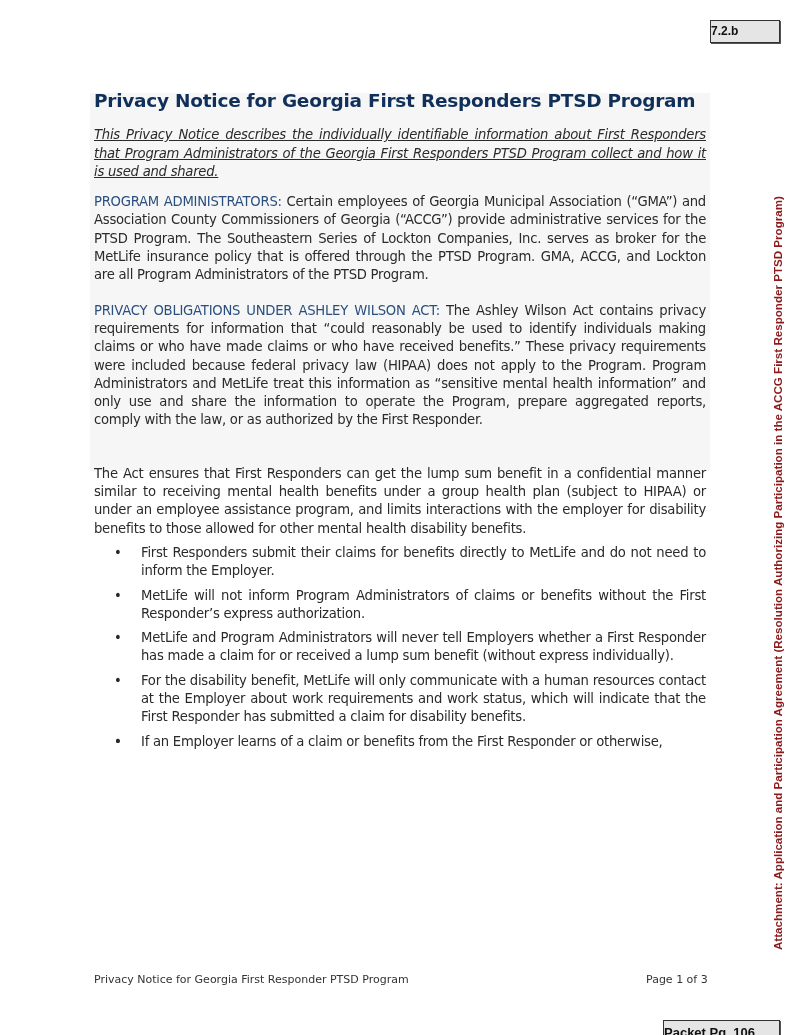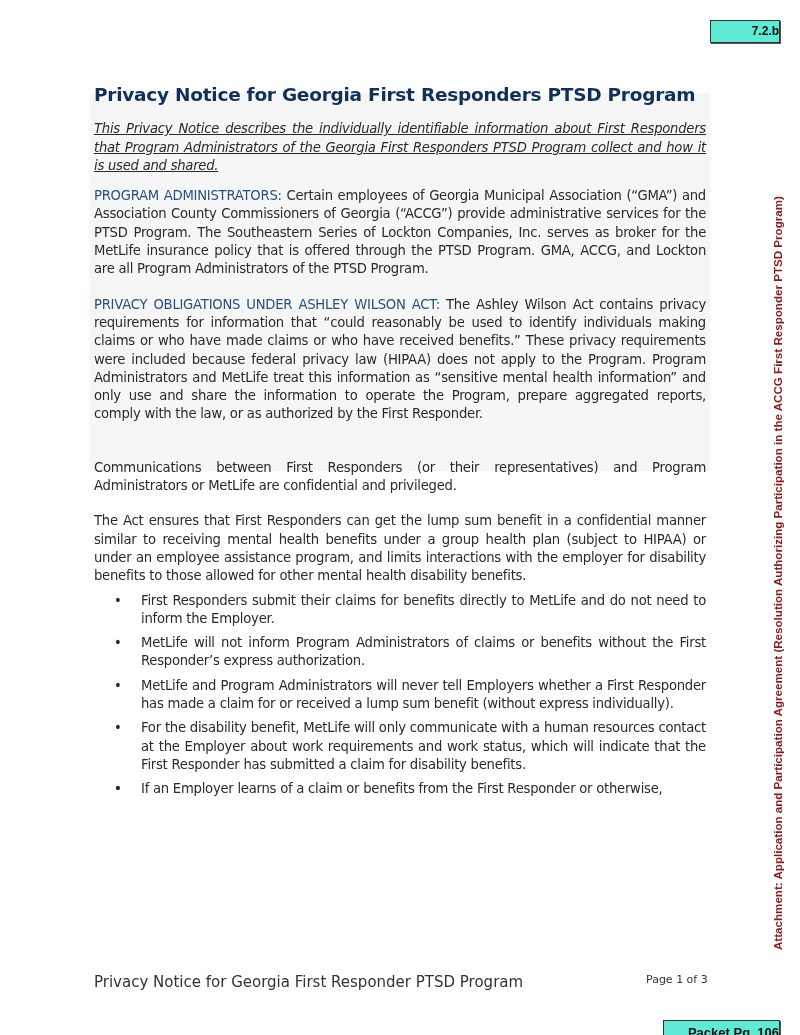--- a/index.html
+++ b/index.html
@@ -1,37 +1,37 @@
 <!DOCTYPE html>
 <html><head>
 <meta charset="utf-8">
 <style>
   html, body { margin: 0; padding: 0; background: #ffffff; }
   body { width: 800px; height: 1035px; position: relative; overflow: hidden;
          font-family: "Liberation Sans", sans-serif; color: #222; }
-  .stamp { position: absolute; border: 1.5px solid #333; background: #5eead4;
+  .stamp { position: absolute; border: 1.5px solid #333; background: #e5e5e5;
            font-family: "Liberation Sans", sans-serif; font-weight: bold; color: #111;
-           text-align: right; box-shadow: 1px 1px 0 #555; }
+           text-align: left; box-shadow: 1px 1px 0 #555; }
   .stamp-top { left: 710px; top: 20px; width: 68px; height: 21px; line-height: 21px; font-size: 12px; }
   .stamp-bottom { left: 663px; top: 1020px; width: 115px; height: 23px; line-height: 23px; font-size: 13px; }
   .side-label { position: absolute; left: 771px; top: 950px; transform-origin: left top;
                 transform: rotate(-90deg); white-space: nowrap; font-size: 11.6px;
                 font-weight: bold; color: #8b1a1a; font-family: "Liberation Sans", sans-serif; }
-  .content { position: absolute; left: 94px; top: 82px; width: 612px;
+  .content { position: absolute; left: 94px; top: 88px; width: 612px;
              font-family: "DejaVu Sans", sans-serif; font-size: 13.2px; line-height: 18.3px; color: #2a2a2a; }
   .shade { position: absolute; left: 90px; top: 93px; width: 620px; height: 378px; background: #f6f6f6; }
   .title { font-family: "DejaVu Sans", sans-serif; font-weight: bold; font-size: 18.5px;
            color: #10305a; margin: 4px 0 16px 0; letter-spacing: -0.2px; }
   .intro { font-style: italic; margin: 0 0 10px 0; text-decoration: underline; }
   p { margin: 12px 0 17px 0; text-align: justify; }
   .heading { color: #2a4f7f; }
   ul { margin: 0; padding: 0; list-style: none; }
   li { position: relative; padding-left: 47px; margin-bottom: 6px; text-align: justify; }
   li .bullet { position: absolute; left: 20px; top: 0; }
-  .footer-left { position: absolute; left: 94px; top: 973px; font-family: "DejaVu Sans", sans-serif; font-size: 15px; color: #333; }
+  .footer-left { position: absolute; left: 94px; top: 973px; font-family: "DejaVu Sans", sans-serif; font-size: 11px; color: #333; }
   .footer-right { position: absolute; left: 646px; top: 973px; font-family: "DejaVu Sans", sans-serif; font-size: 11px; color: #333; }
   .content, .title, li, p { letter-spacing: -0.25px; }
 </style>
 </head>
 <body>
 
 <div class="stamp stamp-top">7.2.b</div>
 
 <div class="side-label">Attachment: Application and Participation Agreement  (Resolution Authorizing Participation in the ACCG First Responder PTSD Program)</div>
 
@@ -40,21 +40,20 @@
 <div class="content">
   <div class="title">Privacy Notice for Georgia First Responders PTSD Program</div>
   <p class="intro">This Privacy Notice describes the individually identifiable information about First Responders that Program Administrators of the Georgia First Responders PTSD Program collect and how it is used and shared.</p>
 
   <p><span class="heading">PROGRAM ADMINISTRATORS:</span><span> Certain employees of Georgia Municipal Association (“GMA”) and Association County Commissioners of Georgia (“ACCG”) provide administrative services for the PTSD Program. The Southeastern Series of Lockton Companies, Inc. serves as broker for the MetLife insurance policy that is offered through the PTSD Program. GMA, ACCG, and Lockton are all Program Administrators of the PTSD Program.</span></p>
 
   <p><span class="heading">PRIVACY OBLIGATIONS UNDER ASHLEY WILSON ACT:</span><span> The Ashley Wilson Act contains privacy requirements for information that “could reasonably be used to identify individuals making claims or who have made claims or who have received benefits.” These privacy requirements were included because federal privacy law (HIPAA) does not apply to the Program. Program Administrators and MetLife treat this information as “sensitive mental health information” and only use and share the information to operate the Program, prepare aggregated reports, comply with the law, or as authorized by the First Responder.</span></p>
 
   <div style="height:6px"></div>
 
-  <p>Communications between First Responders (or their representatives) and Program Administrators or MetLife are confidential and privileged.</p>
   <p style="margin-bottom:6px">The Act ensures that First Responders can get the lump sum benefit in a confidential manner similar to receiving mental health benefits under a group health plan (subject to HIPAA) or under an employee assistance program, and limits interactions with the employer for disability benefits to those allowed for other mental health disability benefits.</p>
 
   <ul>
     <li><span class="bullet">•</span><span>First Responders submit their claims for benefits directly to MetLife and do not need to inform the Employer.</span></li>
     <li><span class="bullet">•</span><span>MetLife will not inform Program Administrators of claims or benefits without the First Responder’s express authorization.</span></li>
     <li><span class="bullet">•</span><span>MetLife and Program Administrators will never tell Employers whether a First Responder has made a claim for or received a lump sum benefit (without express individually).</span></li>
     <li><span class="bullet">•</span><span>For the disability benefit, MetLife will only communicate with a human resources contact at the Employer about work requirements and work status, which will indicate that the First Responder has submitted a claim for disability benefits.</span></li>
     <li><span class="bullet">•</span></li>
     <li><span class="bullet">•</span><span>If an Employer learns of a claim or benefits from the First Responder or otherwise,</span></li>
   </ul>

